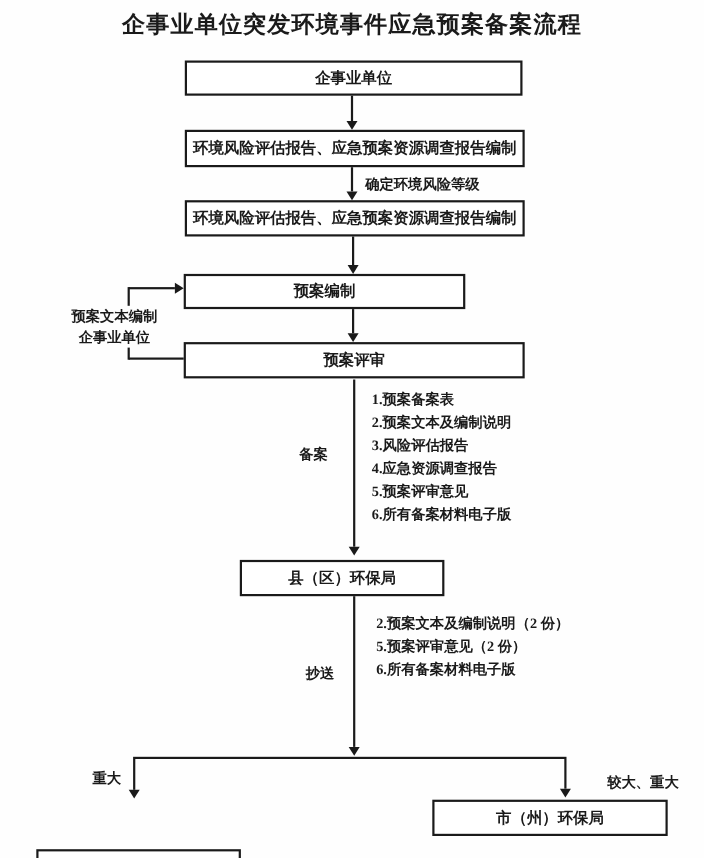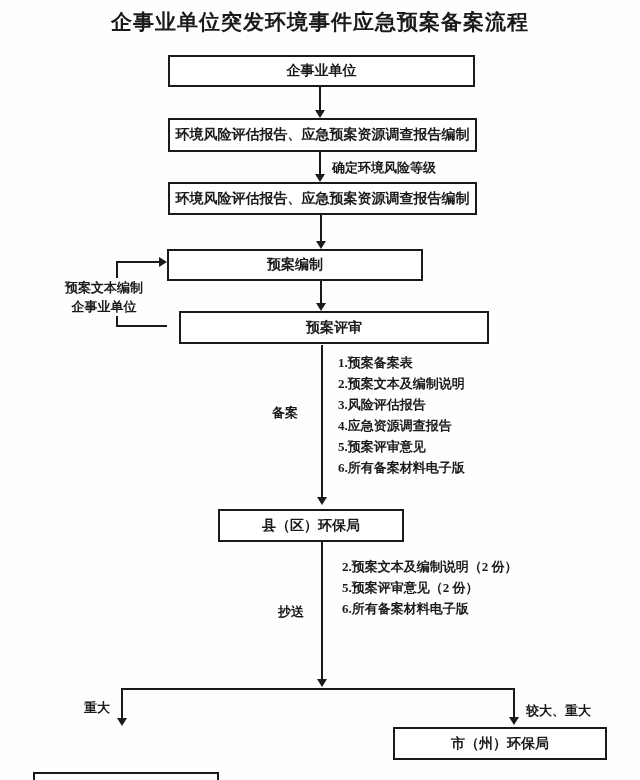--- a/index.html
+++ b/index.html
@@ -67,21 +67,21 @@
   </div>
 
   <div class="fbox" style="left:168px;top:182px;width:309px;height:33px;">
     <span>环境风险评估报告、应急预案资源调查报告编制</span>
   </div>
 
   <div class="fbox" style="left:167px;top:249px;width:256px;height:32px;">
     <span>预案编制</span>
   </div>
 
-  <div class="fbox" style="left:167px;top:311px;width:310px;height:33px;margin-left:12px;">
+  <div class="fbox" style="left:167px;top:311px;width:310px;height:33px;">
     <span>预案评审</span>
   </div>
 
   <div class="fbox" style="left:218px;top:509px;width:186px;height:33px;">
     <span>县（区）环保局</span>
   </div>
 
   <div class="fbox" style="left:20px;top:772px;width:186px;height:34px;margin-left:13px;">
     <span>省环境应急中心</span>
   </div>
@@ -106,21 +106,21 @@
   <div class="hline" style="left:117px;top:325px;width:50px;"></div>
   <div class="fb-label">
     <span style="display:block;">预案文本编制</span>
     <span style="display:block;">企事业单位</span>
   </div>
 
   <div class="lbl" style="left:332px;top:159px;">确定环境风险等级</div>
   <div class="lbl" style="left:272px;top:404px;">备案</div>
   <div class="lbl" style="left:278px;top:603px;">抄送</div>
   <div class="lbl" style="left:84px;top:699px;">重大</div>
-  <div class="lbl" style="left:496px;top:702px;padding-left:30px;">较大、重大</div>
+  <div class="lbl" style="left:522px;top:702px;padding-left:30px;">较大、重大</div>
 
   <div class="mat-list" style="left:338px;top:352px;">
     <span>1.预案备案表</span>
     <span>2.预案文本及编制说明</span>
     <span>3.风险评估报告</span>
     <span>4.应急资源调查报告</span>
     <span>5.预案评审意见</span>
     <span>6.所有备案材料电子版</span>
   </div>
 

